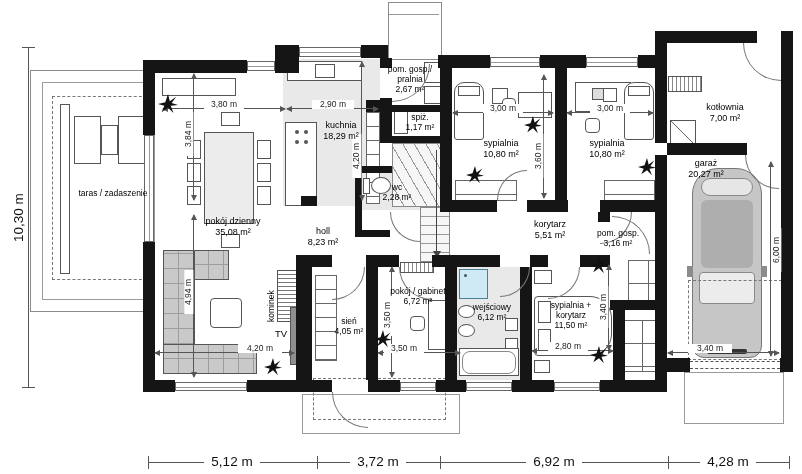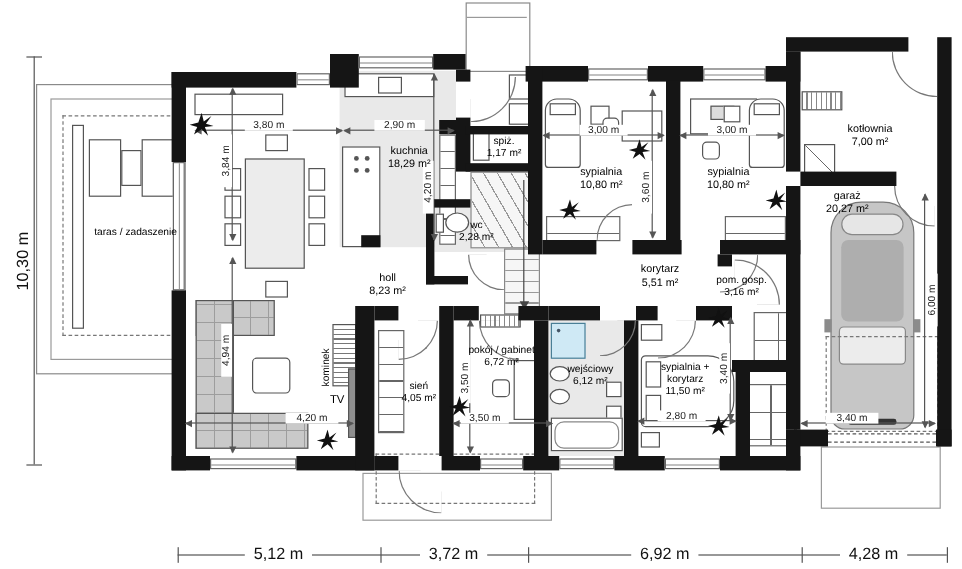--- a/index.html
+++ b/index.html
@@ -277,24 +277,32 @@
   <div class="a big" style="left:526px;top:454px;width:56px">6,92 m</div>
   <div class="a big" style="left:700px;top:454px;width:56px">4,28 m</div>
   <div class="a lineV noarr" style="left:28px;top:47px;height:340px"></div>
   <div class="a tick" style="left:22px;top:47px;width:13px;height:1px"></div>
   <div class="a tick" style="left:22px;top:387px;width:13px;height:1px"></div>
   <div class="a big dlv" style="left:11px;top:188px;height:60px">10,30 m</div>
 
   <div class="a rlab" style="left:72px;top:188px;width:82px;font-size:8.5px">
       <span>taras / zadaszenie</span>
     </div>
+  <div class="a rlab" style="left:197px;top:216px;width:72px">
+      <span>pokój dzienny</span>
+      <span>35,08 m²</span>
+    </div>
   <div class="a rlab" style="left:316px;top:120px;width:50px">
       <span>kuchnia</span>
       <span>18,29 m²</span>
     </div>
+  <div class="a rlab" style="left:384px;top:64px;width:52px;font-size:8.5px">
+      <span>pom. gosp./ pralnia</span>
+      <span>2,67 m²</span>
+    </div>
   <div class="a rlab" style="left:398px;top:112px;width:44px;font-size:8.5px">
       <span>spiż.</span>
       <span>1,17 m²</span>
     </div>
   <div class="a rlab" style="left:374px;top:182px;width:46px;font-size:8.5px">
       <span>wc</span>
       <span>2,28 m²</span>
     </div>
   <div class="a rlab" style="left:472px;top:138px;width:58px">
       <span>sypialnia</span>

